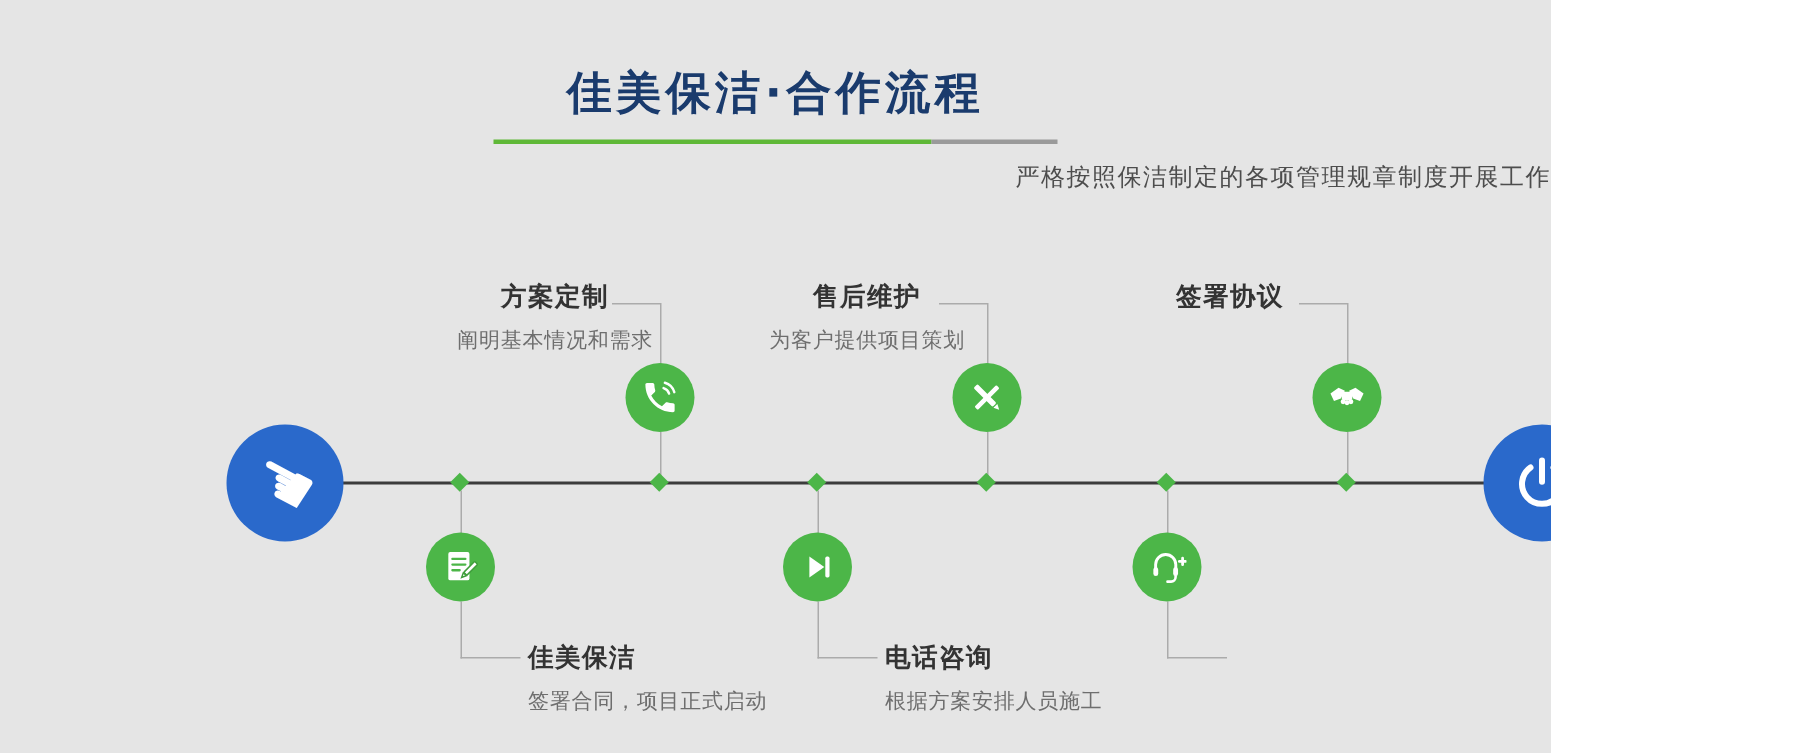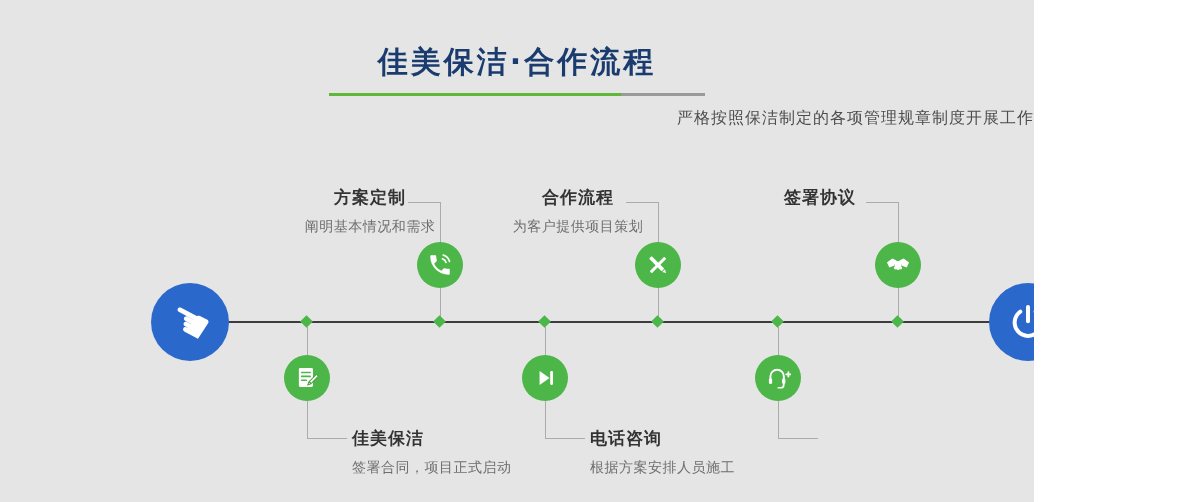--- a/index.html
+++ b/index.html
@@ -155,21 +155,21 @@
       <path d="M17.3 17.6v.6a2.8 2.8 0 0 1-2.8 2.8h-2.2" fill="none" stroke="#fff" stroke-width="1.6" stroke-linecap="round"></path>
       <path d="M19.6 8.6h4M21.6 6.6v4" stroke="#fff" stroke-width="1.7" stroke-linecap="round"></path>
     </svg>
   </div>
 
   <div class="step-text top" style="left:230px">
     <div class="step-title">方案定制</div>
     <div class="step-desc">阐明基本情况和需求</div>
   </div>
   <div class="step-text top" style="left:438px">
-    <div class="step-title">合作流程</div>
+    <div class="step-title">售后维护</div>
     <div class="step-desc">为客户提供项目策划</div>
   </div>
   <div class="step-text top" style="left:680px">
     <div class="step-title">签署协议</div>
   </div>
 
   <div class="step-text bottom" style="left:352px">
     <div class="step-title">佳美保洁</div>
     <div class="step-desc">签署合同，项目正式启动</div>
   </div>

